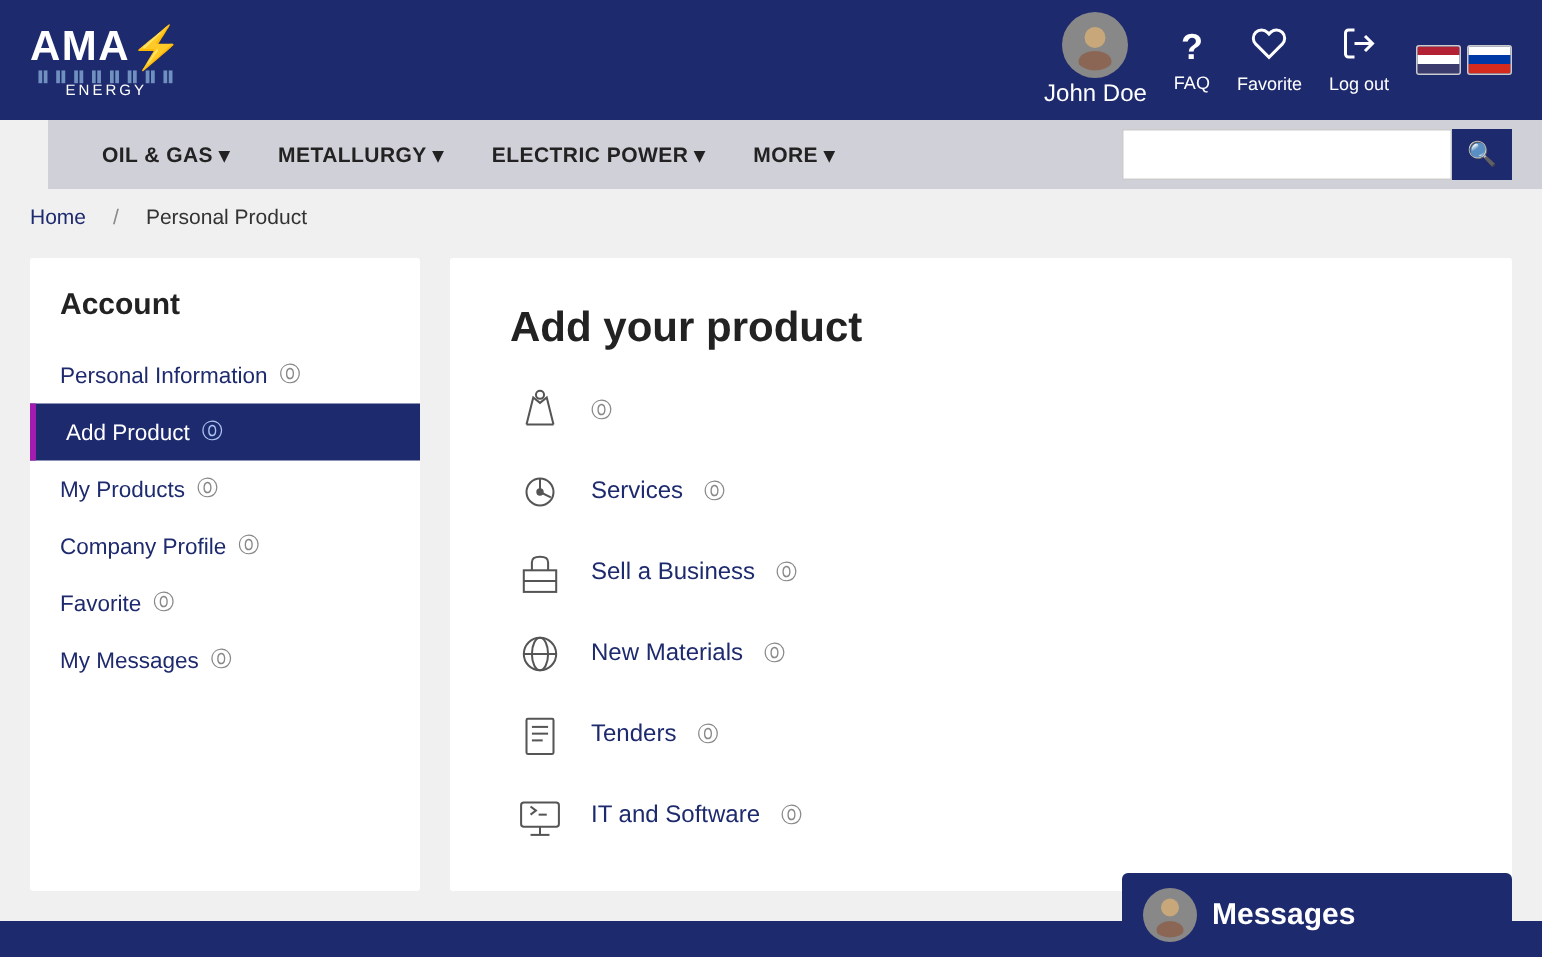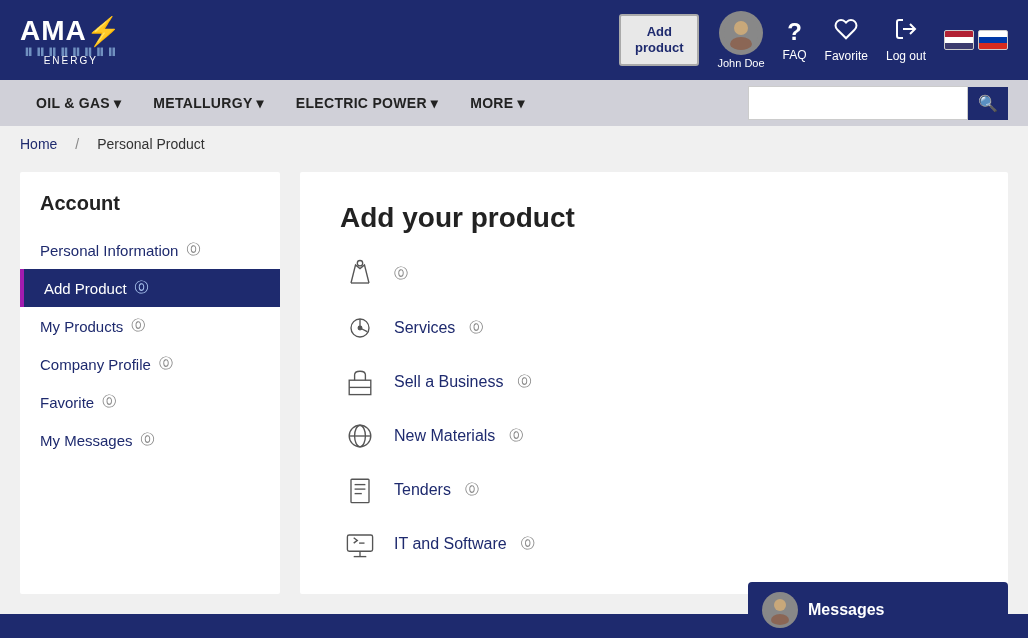--- a/index.html
+++ b/index.html
@@ -103,20 +103,21 @@
     }
 
     
     .nav {
       background: #d0d0d8;
       display: flex;
       align-items: center;
       padding: 0 20px;
       height: 46px;
       gap: 0;
+      margin-left: 32px;
     }
     .nav-item {
       padding: 12px 16px;
       font-size: 14px;
       font-weight: bold;
       color: #222;
       cursor: pointer;
       display: flex;
       align-items: center;
       gap: 4px;
@@ -281,54 +282,50 @@
       height: 36px;
       border-radius: 50%;
       background: #888;
       overflow: hidden;
       display: flex;
       align-items: center;
       justify-content: center;
       font-size: 16px;
     }
     .messages-label {
-      font-size: 16px;
+      font-size: 20px;
       font-weight: bold;
     }
   </style>
 </head>
 <body>
 
 <header class="header">
   <div class="logo">
     <div>
       <div style="display:flex; align-items:center;">
         <span class="logo-text">AMA</span>
         <span class="logo-bolt">⚡</span>
       </div>
       <span class="logo-sub" style="font-size:7px; letter-spacing:1px; color:#7090c0;">▐▌▐▌▐▌▐▌▐▌▐▌▐▌▐▌</span>
       <span class="logo-sub2">ENERGY</span>
     </div>
   </div>
 
   <div class="header-actions">
-    <button class="add-product-btn">
-      <span>Add</span><br>
-      <span>product</span>
-    </button>
 
     <div class="header-action-item">
       <div class="header-avatar">
 
         <svg width="34" height="34" viewBox="0 0 34 34" style="background:#888; border-radius:50%;">
           <circle cx="17" cy="12" r="7" fill="#c8a87a"></circle>
           <ellipse cx="17" cy="28" rx="11" ry="7" fill="#8b6655"></ellipse>
         </svg>
       </div>
-      <span style="font-size:11px; color:white;">John Doe</span>
+      <span style="font-size:16px; color:white;">John Doe</span>
     </div>
 
     <div class="header-action-item">
       <span class="icon" style="font-size:24px; font-weight:bold; color:white;">?</span>
       <span>FAQ</span>
     </div>
 
     <div class="header-action-item">
       <span class="icon">
         <svg width="24" height="24" viewBox="0 0 24 24" fill="none" stroke="white" stroke-width="2">

